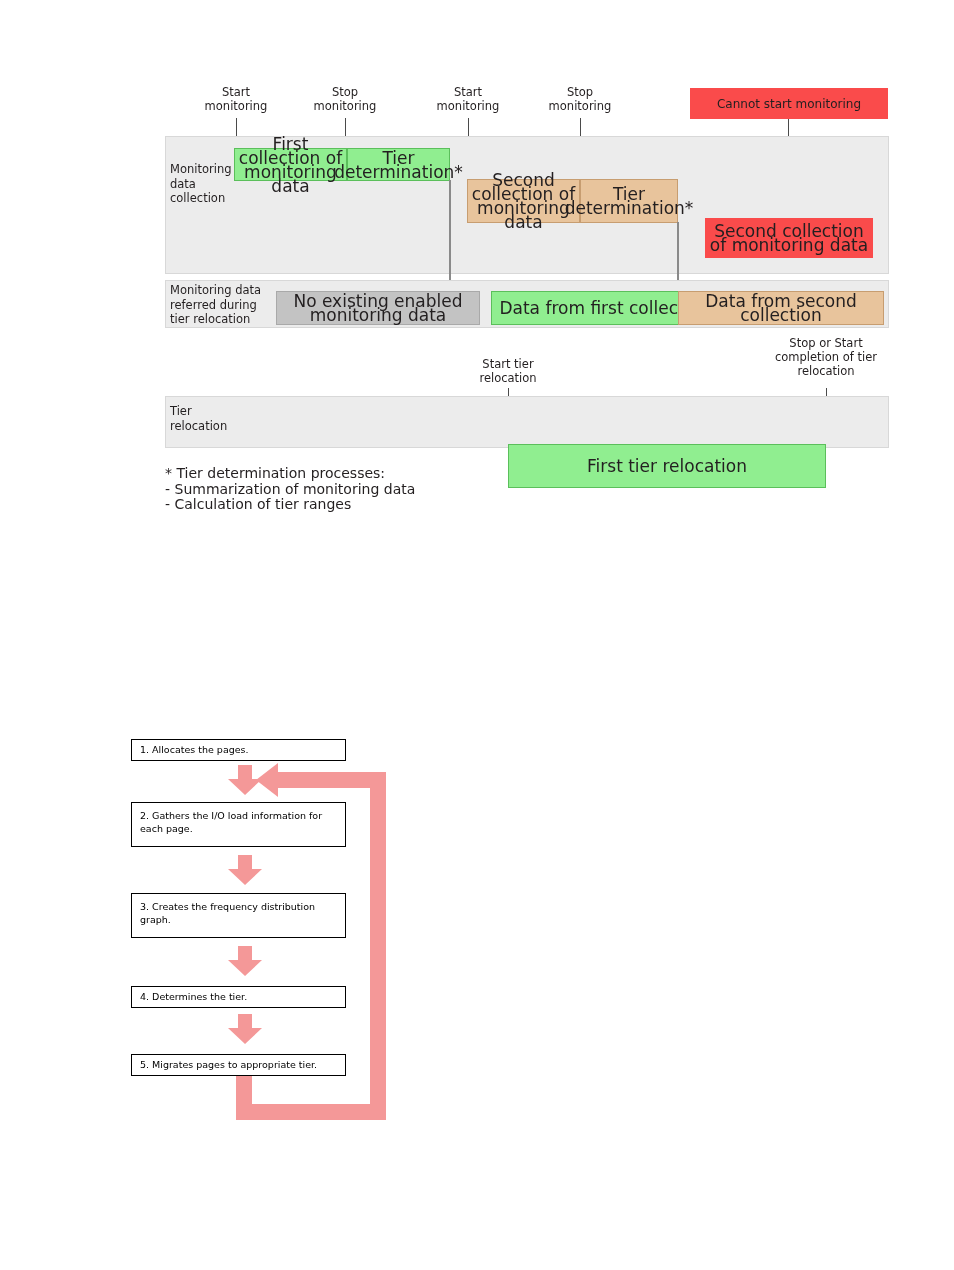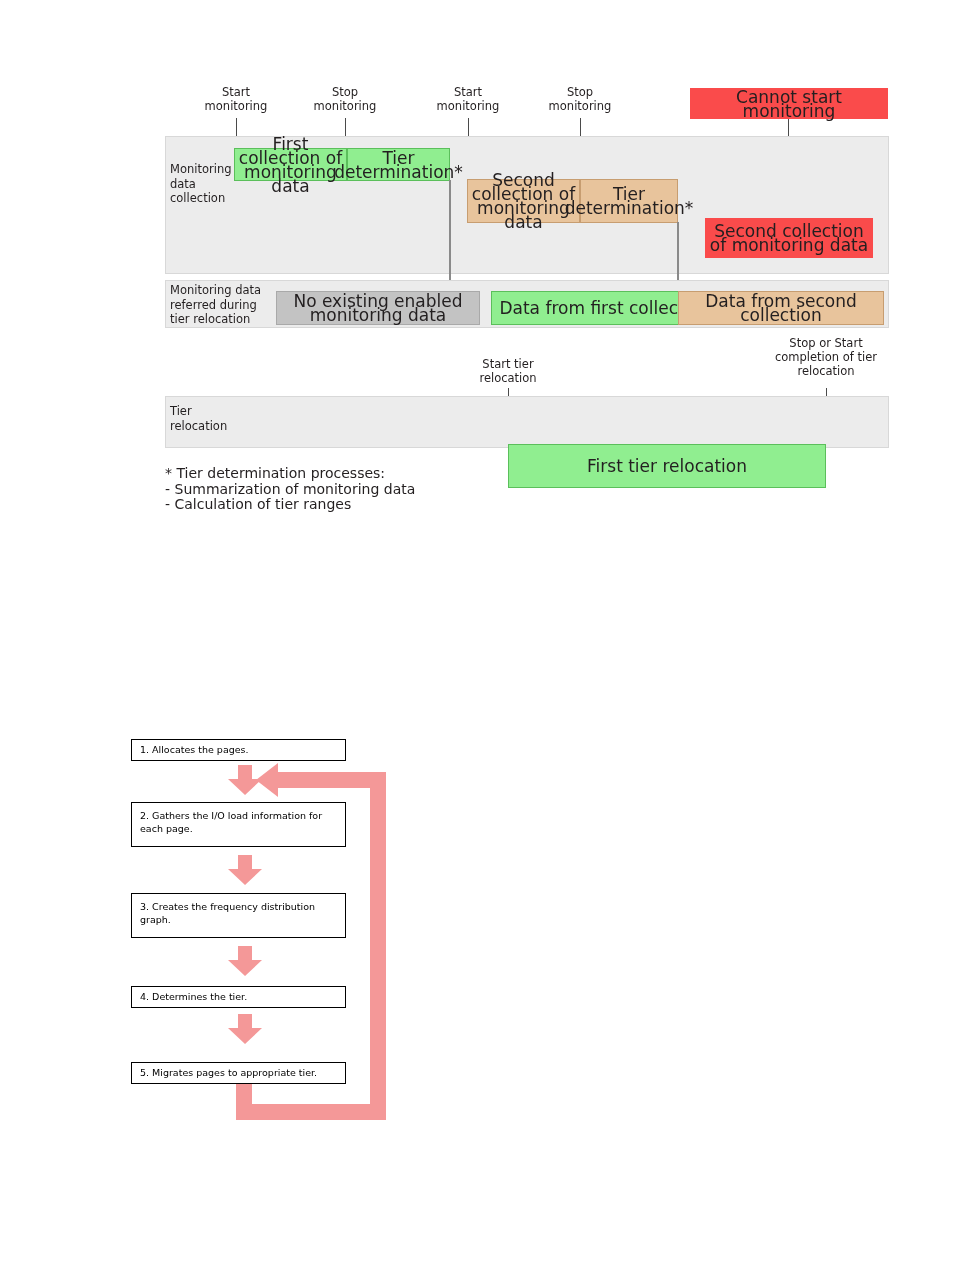--- a/index.html
+++ b/index.html
@@ -136,21 +136,21 @@
   <div class="tick-label" style="left:418px; top:85px; width:100px;">Start
 monitoring</div>
   <div class="vline" style="left:468px; top:118px; height:57px;"></div>
   <div class="arrowhead" style="left:465px; top:173px;"></div>
 
   <div class="tick-label" style="left:530px; top:85px; width:100px;">Stop
 monitoring</div>
   <div class="vline" style="left:580px; top:118px; height:57px;"></div>
   <div class="arrowhead" style="left:577px; top:173px;"></div>
 
-  <div class="blk blk-red" style="left:690px; top:88px; width:198px; height:31px; font-size:17px;">Cannot start monitoring</div>
+  <div class="blk blk-red" style="left:690px; top:88px; width:198px; height:31px; font-size:12px;">Cannot start monitoring</div>
   <div class="vline" style="left:788px; top:119px; height:96px;"></div>
   <div class="arrowhead" style="left:785px; top:213px;"></div>
 
   <div class="band" style="left:165px; top:136px; width:724px; height:138px;"></div>
   <div class="band-label" style="left:170px; top:162px; width:70px;">Monitoring
 data
 collection</div>
 
   <div class="blk blk-green" style="left:234px; top:148px; width:113px; height:33px;">First collection of
 monitoring data</div>
@@ -227,14 +227,14 @@
   <svg class="fc-arrow" style="left:228px; top:946px;" viewBox="0 0 34 30">
     <polygon points="10,0 24,0 24,14 34,14 17,30 0,14 10,14" fill="#f49898"></polygon>
   </svg>
 
   <div class="fc-box" style="left:131px; top:986px; width:215px; height:22px; white-space:pre-line;">4. Determines the tier.</div>
 
   <svg class="fc-arrow" style="left:228px; top:1014px;" viewBox="0 0 34 30">
     <polygon points="10,0 24,0 24,14 34,14 17,30 0,14 10,14" fill="#f49898"></polygon>
   </svg>
 
-  <div class="fc-box" style="left:131px; top:1054px; width:215px; height:22px; white-space:pre-line;margin-top:8px;">5. Migrates pages to appropriate tier.</div>
+  <div class="fc-box" style="left:131px; top:1054px; width:215px; height:22px; white-space:pre-line;">5. Migrates pages to appropriate tier.</div>
 </div>
 
 </body></html>

